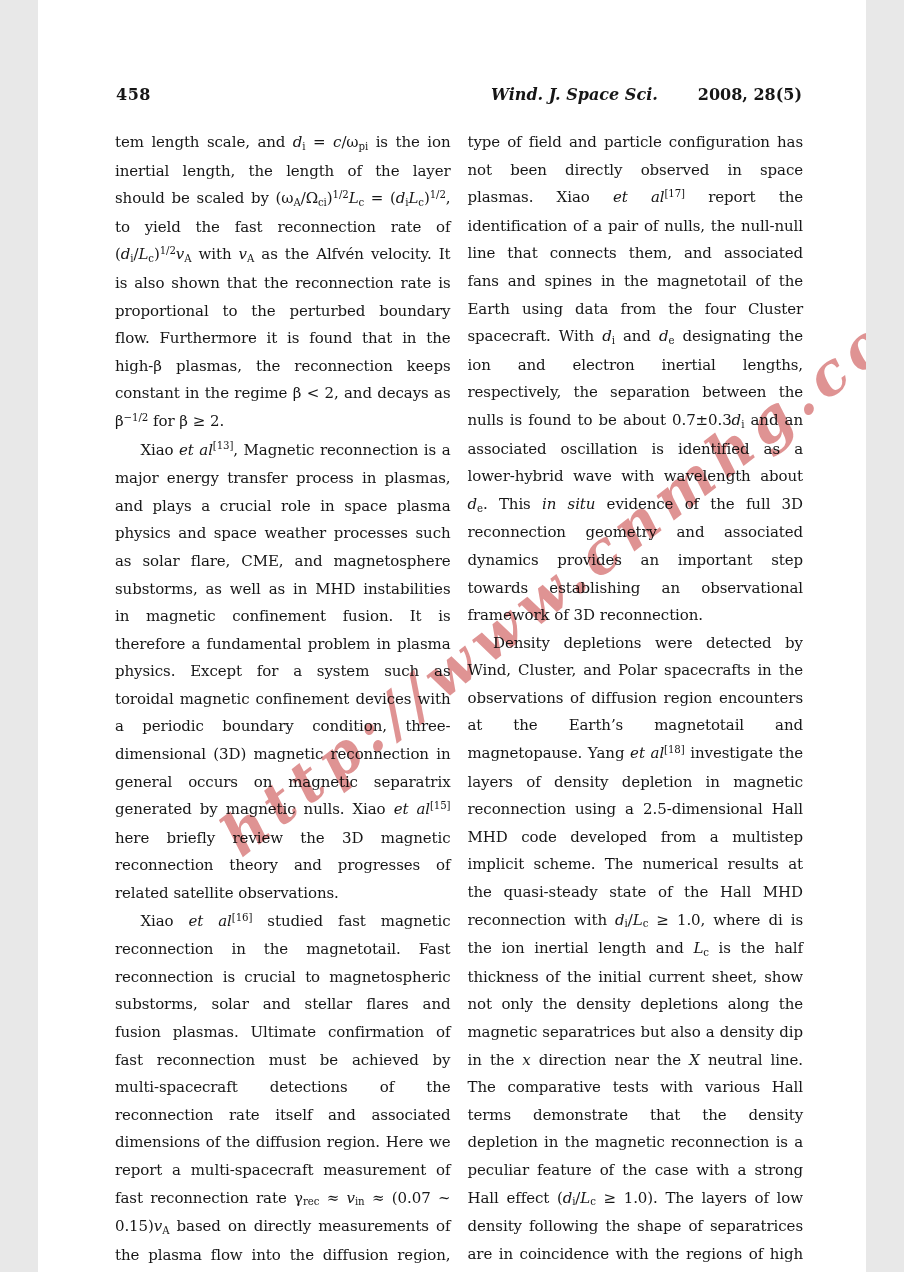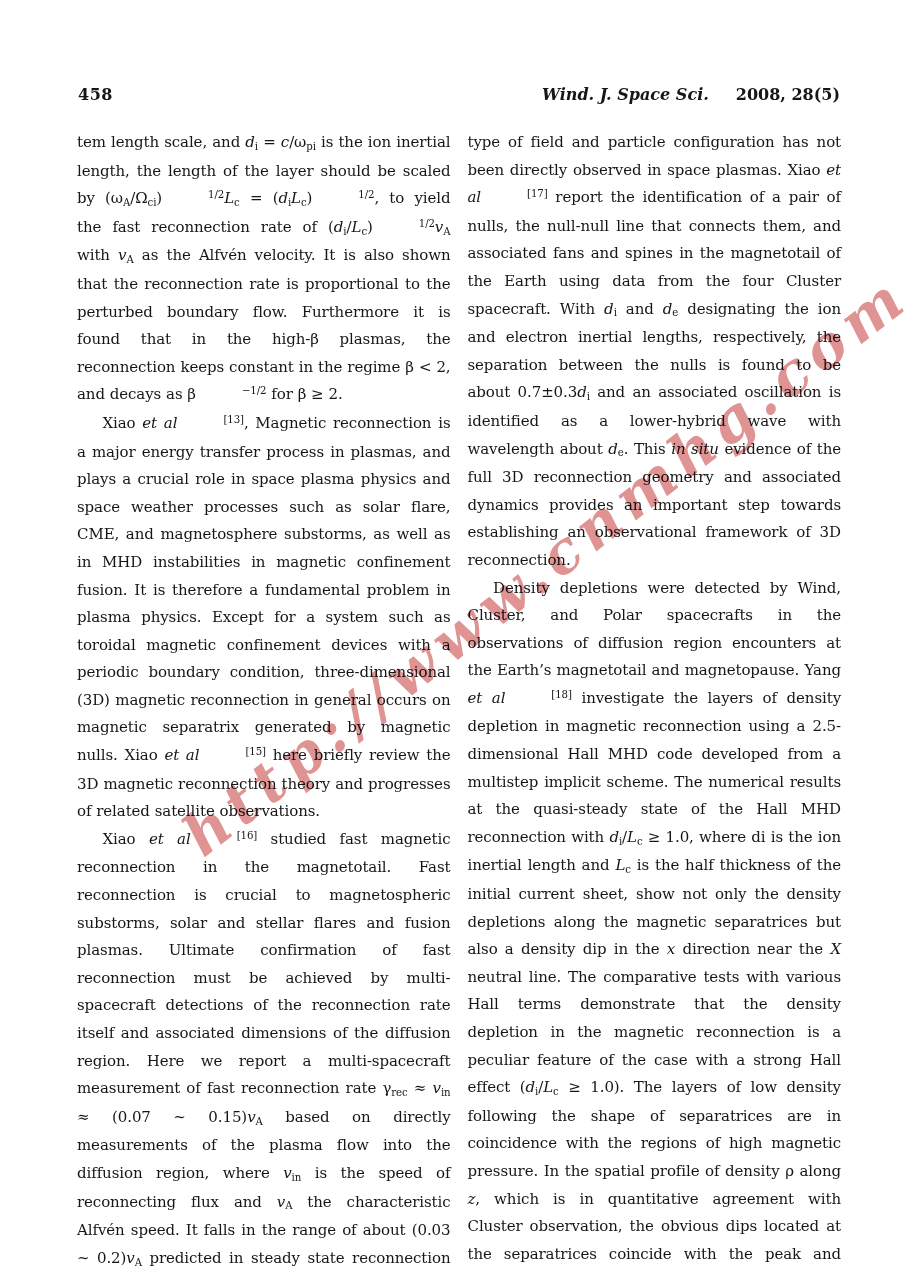--- a/index.html
+++ b/index.html
@@ -1,51 +1,51 @@
 <!DOCTYPE html>
 <html><head>
 <meta charset="utf-8">
 <style>
   html,body{margin:0;padding:0;background:#e8e8e8;}
   .page{
     position:relative;
-    width:904px;height:1272px;
+    width:828px;height:1272px;
     margin:0 auto;
     background:#ffffff;
     overflow:hidden;
     font-family:"DejaVu Serif","Liberation Serif",serif;
     color:#161616;
   }
   
   .header{
     position:absolute;top:85px;left:78px;right:64px;
     display:flex;align-items:baseline;
     font-size:16px;
   }
   .pageno{font-weight:600;letter-spacing:0.5px;}
   .hspacer{flex:1;}
   .journal{font-style:italic;font-weight:700;}
-  .issue{margin-left:27px;font-weight:600;}
+  .issue{margin-left:40px;font-weight:600;}
   
   .columns{
     position:absolute;top:129px;left:77px;right:63px;
     display:flex;gap:17px;
   }
   .col{flex:1;min-width:0;}
   .para{
     margin:0;
     font-size:15px;
     line-height:27.6px;
     text-align:justify;
     letter-spacing:-0.1px;
     word-spacing:0.2px;
   }
   .para.ind{text-indent:1.7em;}
   .para.jlast{text-align-last:justify;}
-  sup{font-size:68%;vertical-align:baseline;position:relative;top:-0.5em;margin-left:46px;}
+  sup{font-size:68%;vertical-align:baseline;position:relative;top:-0.5em;}
   sub{font-size:68%;vertical-align:baseline;position:relative;top:0.28em;}
   
   .watermark{
     position:absolute;left:170px;top:816px;
     transform:rotate(-38deg);transform-origin:left top;
     font-family:"DejaVu Serif",serif;
     font-style:italic;font-weight:700;
     font-size:58px;letter-spacing:8px;white-space:nowrap;
     color:rgba(197,58,58,0.55);
     mix-blend-mode:multiply;

